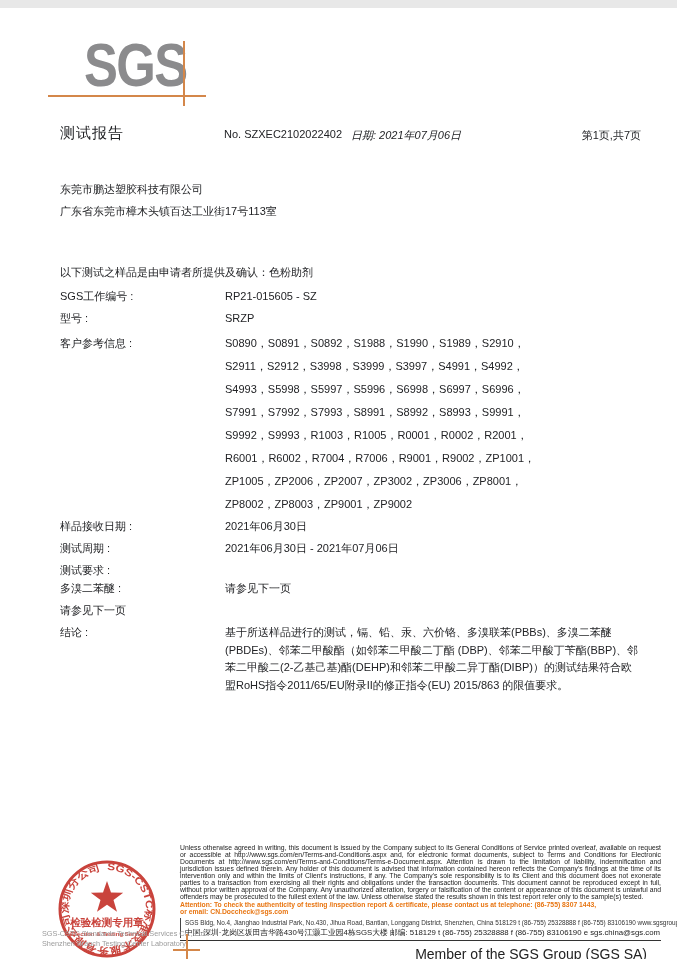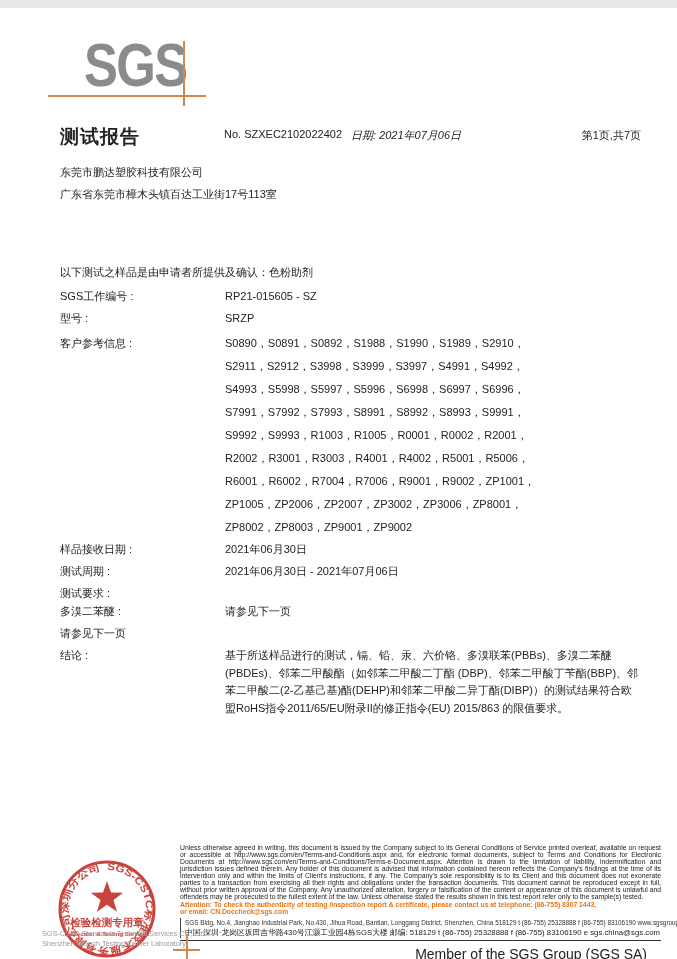--- a/index.html
+++ b/index.html
@@ -11,26 +11,26 @@
   
   .logo-text{
     position:absolute; left:84px; top:26px; font-size:62px; font-weight:bold;
     color:#8b8b8d; letter-spacing:-2px; transform:scaleX(.82); transform-origin:left top;
     line-height:62px;
   }
   .logo-hline{position:absolute; left:48px; top:87px; width:158px; height:2px; background:#d4874a;}
   .logo-vline{position:absolute; left:183px; top:33px; width:2px; height:65px; background:#d4874a;}
   
   .header-row{position:absolute; left:60px; top:120px; width:581px; height:20px; font-size:11px;}
-  .header-row .title{position:absolute; left:0; top:-4px; font-size:19px; font-weight:bold; letter-spacing:1px;}
+  .header-row .title{position:absolute; left:0; top:-4px; font-size:15px; font-weight:normal; letter-spacing:1px;}
   .header-row .no{position:absolute; left:148px; top:0;padding-left:16px;}
   .header-row .date{position:absolute; left:291px; top:0;font-style:italic;}
   .header-row .pagenum{position:absolute; right:0; top:0;}
   
-  .applicant{position:absolute; left:60px; top:153px; font-size:11px; line-height:22px;}
+  .applicant{position:absolute; left:60px; top:170px; font-size:11px; line-height:22px;}
   
   .bodyblock{position:absolute; left:60px; top:256px; width:581px; font-size:11px;}
   .statement{line-height:17px; margin-bottom:7px;}
   .row{display:flex; line-height:17px; margin-bottom:5px;}
   .row .label{width:165px; flex-shrink:0;}
   .row .value{flex:1;}
   .row.tight{margin-bottom:1px;}
   .refs{margin-bottom:2px;}
   .refs .refline{line-height:23px;}
   .conclusion-text{line-height:17.6px; text-align:left;}
@@ -83,21 +83,20 @@
     </div>
 
     <div class="row refs">
       <span class="label" style="line-height:23px;">客户参考信息 :</span>
       <span class="value">
         <div class="refline">S0890，S0891，S0892，S1988，S1990，S1989，S2910，</div>
         <div class="refline">S2911，S2912，S3998，S3999，S3997，S4991，S4992，</div>
         <div class="refline">S4993，S5998，S5997，S5996，S6998，S6997，S6996，</div>
         <div class="refline">S7991，S7992，S7993，S8991，S8992，S8993，S9991，</div>
         <div class="refline">S9992，S9993，R1003，R1005，R0001，R0002，R2001，</div>
-        <div class="refline">R2002，R3001，R3003，R4001，R4002，R5001，R5006，</div>
         <div class="refline">R6001，R6002，R7004，R7006，R9001，R9002，ZP1001，</div>
         <div class="refline">ZP1005，ZP2006，ZP2007，ZP3002，ZP3006，ZP8001，</div>
         <div class="refline">ZP8002，ZP8003，ZP9001，ZP9002</div>
       </span>
     </div>
 
     <div class="row">
       <span class="label">样品接收日期 :</span>
       <span class="value">2021年06月30日</span>
     </div>

